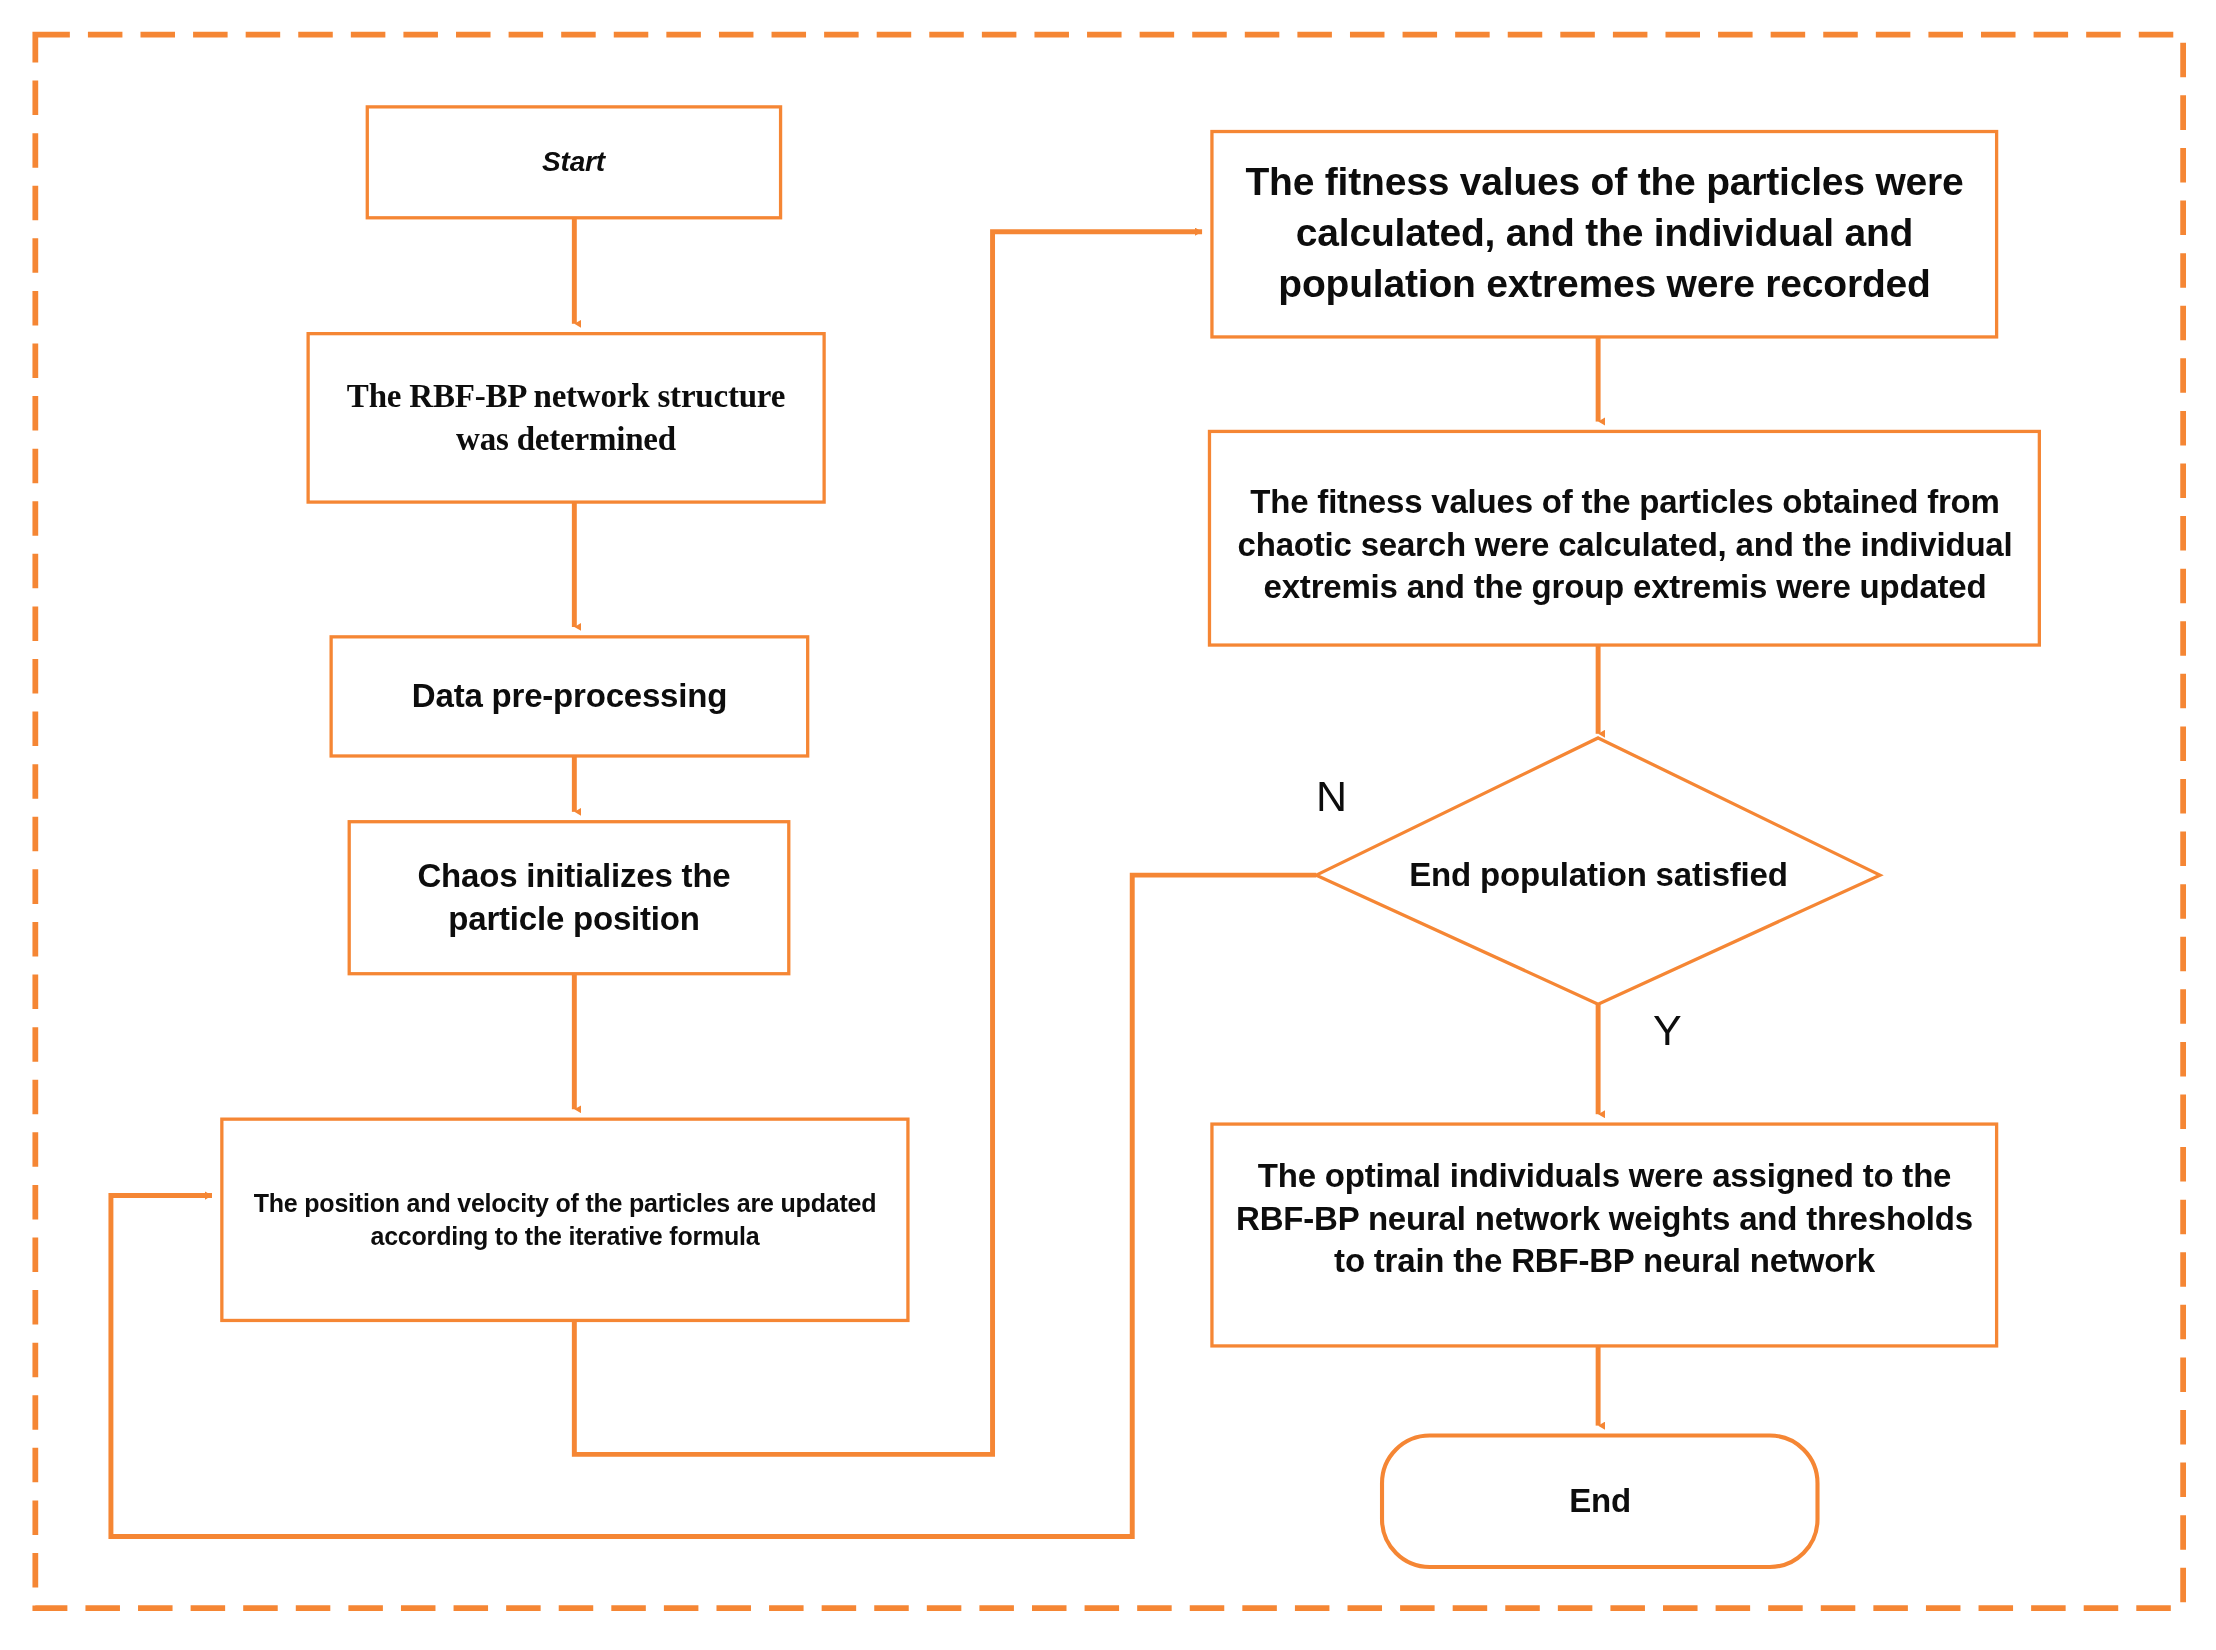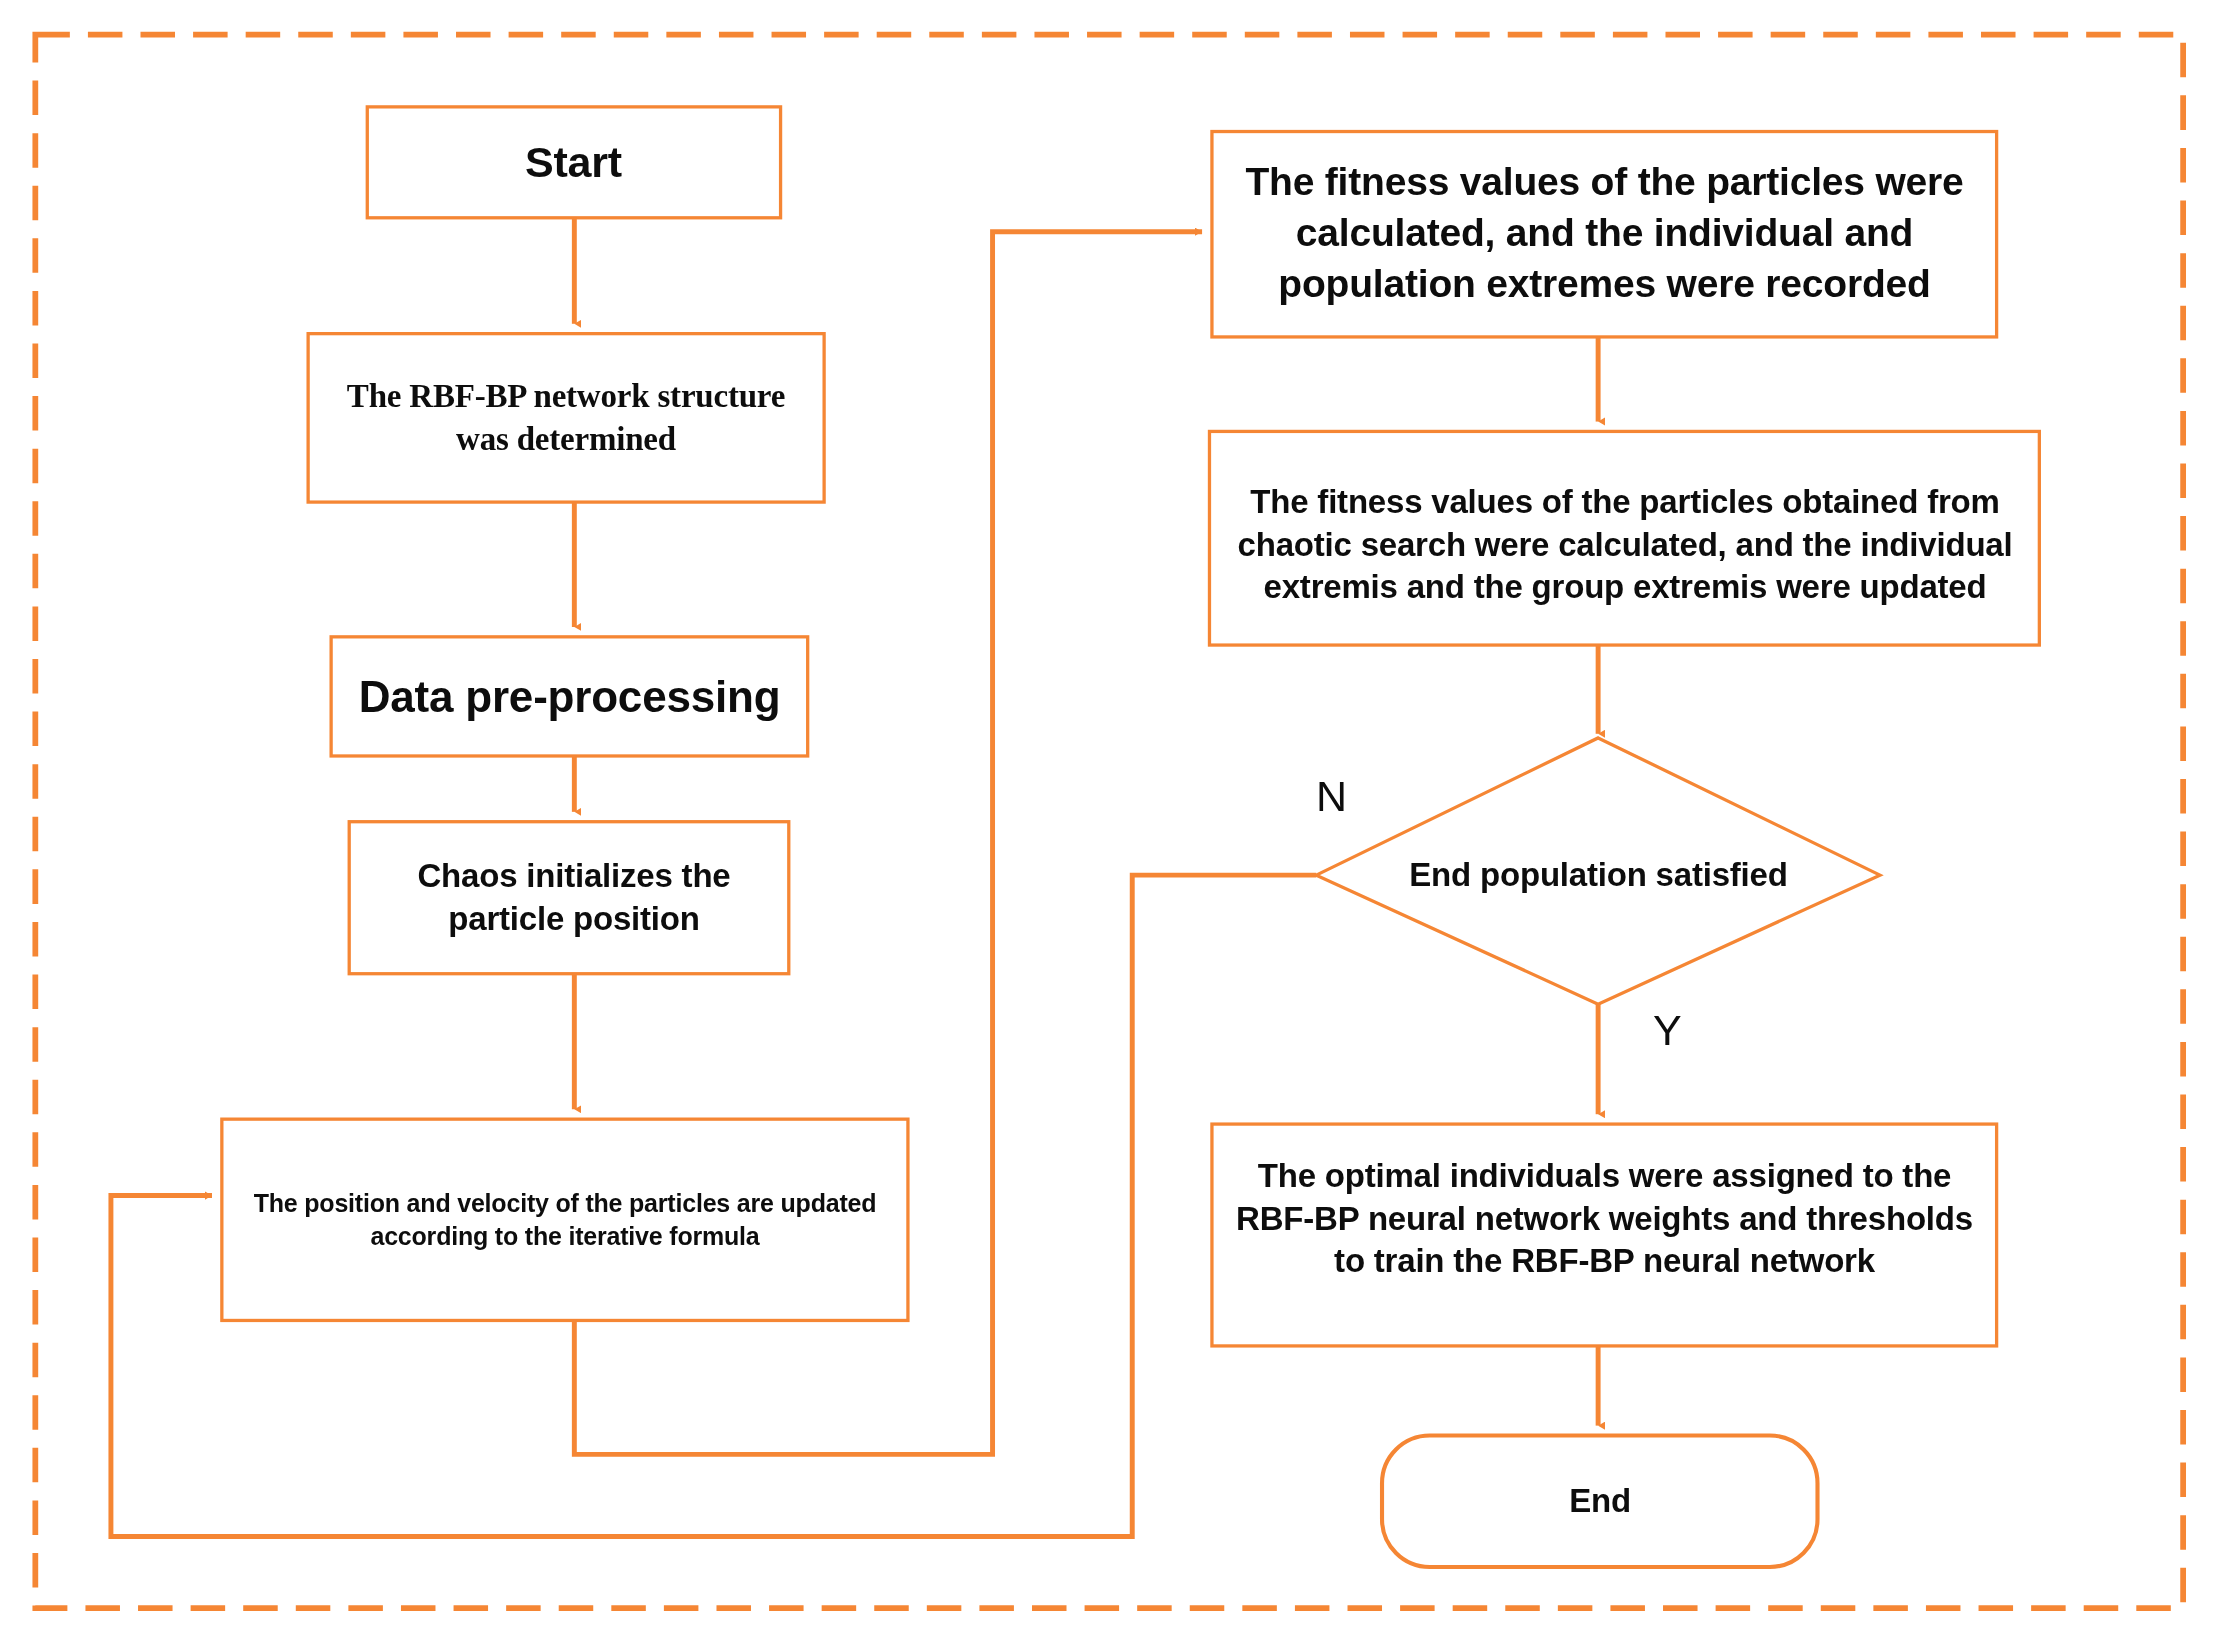--- a/index.html
+++ b/index.html
@@ -100,25 +100,25 @@
 
     <line x1="1945" y1="785" x2="1945" y2="893" stroke="#F58634" stroke-width="6" marker-end="url(#arrowDown)"></line>
 
     <path d="M 1602 1065 L 1378 1065 L 1378 1870 L 135 1870 L 135 1455 L 258 1455" fill="none" stroke="#F58634" stroke-width="6" marker-end="url(#arrowRight)"></path>
 
     <line x1="1945" y1="1222" x2="1945" y2="1356" stroke="#F58634" stroke-width="6" marker-end="url(#arrowDown)"></line>
 
     <line x1="1945" y1="1638" x2="1945" y2="1735" stroke="#F58634" stroke-width="6" marker-end="url(#arrowDown)"></line>
   </svg>
 
-  <div class="node-text" style="left:367px; top:107px; width:413px; height:111px; font-size:43px;">Start</div>
+  <div class="node-text" style="left:367px; top:107px; width:413px; height:111px; font-size:28px;font-style:italic;">Start</div>
 
   <div class="node-text" style="left:308px; top:334px; width:516px; height:168px; font-size:33px;font-family:Liberation Serif, serif;">The RBF-BP network structure was determined</div>
 
-  <div class="node-text" style="left:331px; top:637px; width:477px; height:119px; font-size:44px;">Data pre-processing</div>
+  <div class="node-text" style="left:331px; top:637px; width:477px; height:119px; font-size:33px;">Data pre-processing</div>
 
   <div class="node-text" style="left:354px; top:822px; width:440px; height:152px; font-size:33px;">Chaos initializes the particle position</div>
 
   <div class="node-text" style="left:222px; top:1119px; width:686px; height:201px; font-size:25px;">The position and velocity of the particles are updated according to the iterative formula</div>
 
   <div class="node-text" style="left:1212px; top:131px; width:785px; height:205px; font-size:39px;">The fitness values of the particles were calculated, and the individual and population extremes were recorded</div>
 
   <div class="node-text" style="left:1210px; top:431px; width:830px; height:228px; font-size:33px;">The fitness values of the particles obtained from chaotic search were calculated, and the individual extremis and the group extremis were updated</div>
 
   <div class="node-text" style="left:1348px; top:846px; width:501px; height:58px; font-size:33px; padding:0;">End population satisfied</div>

